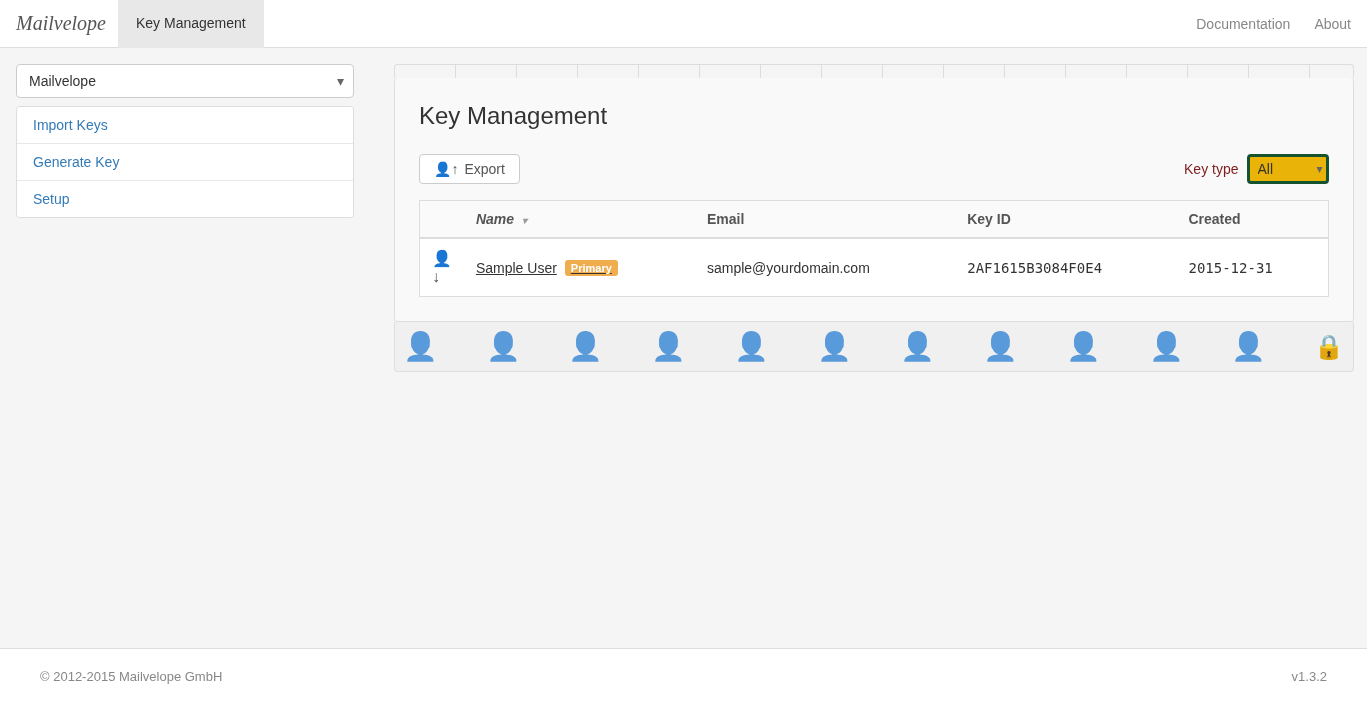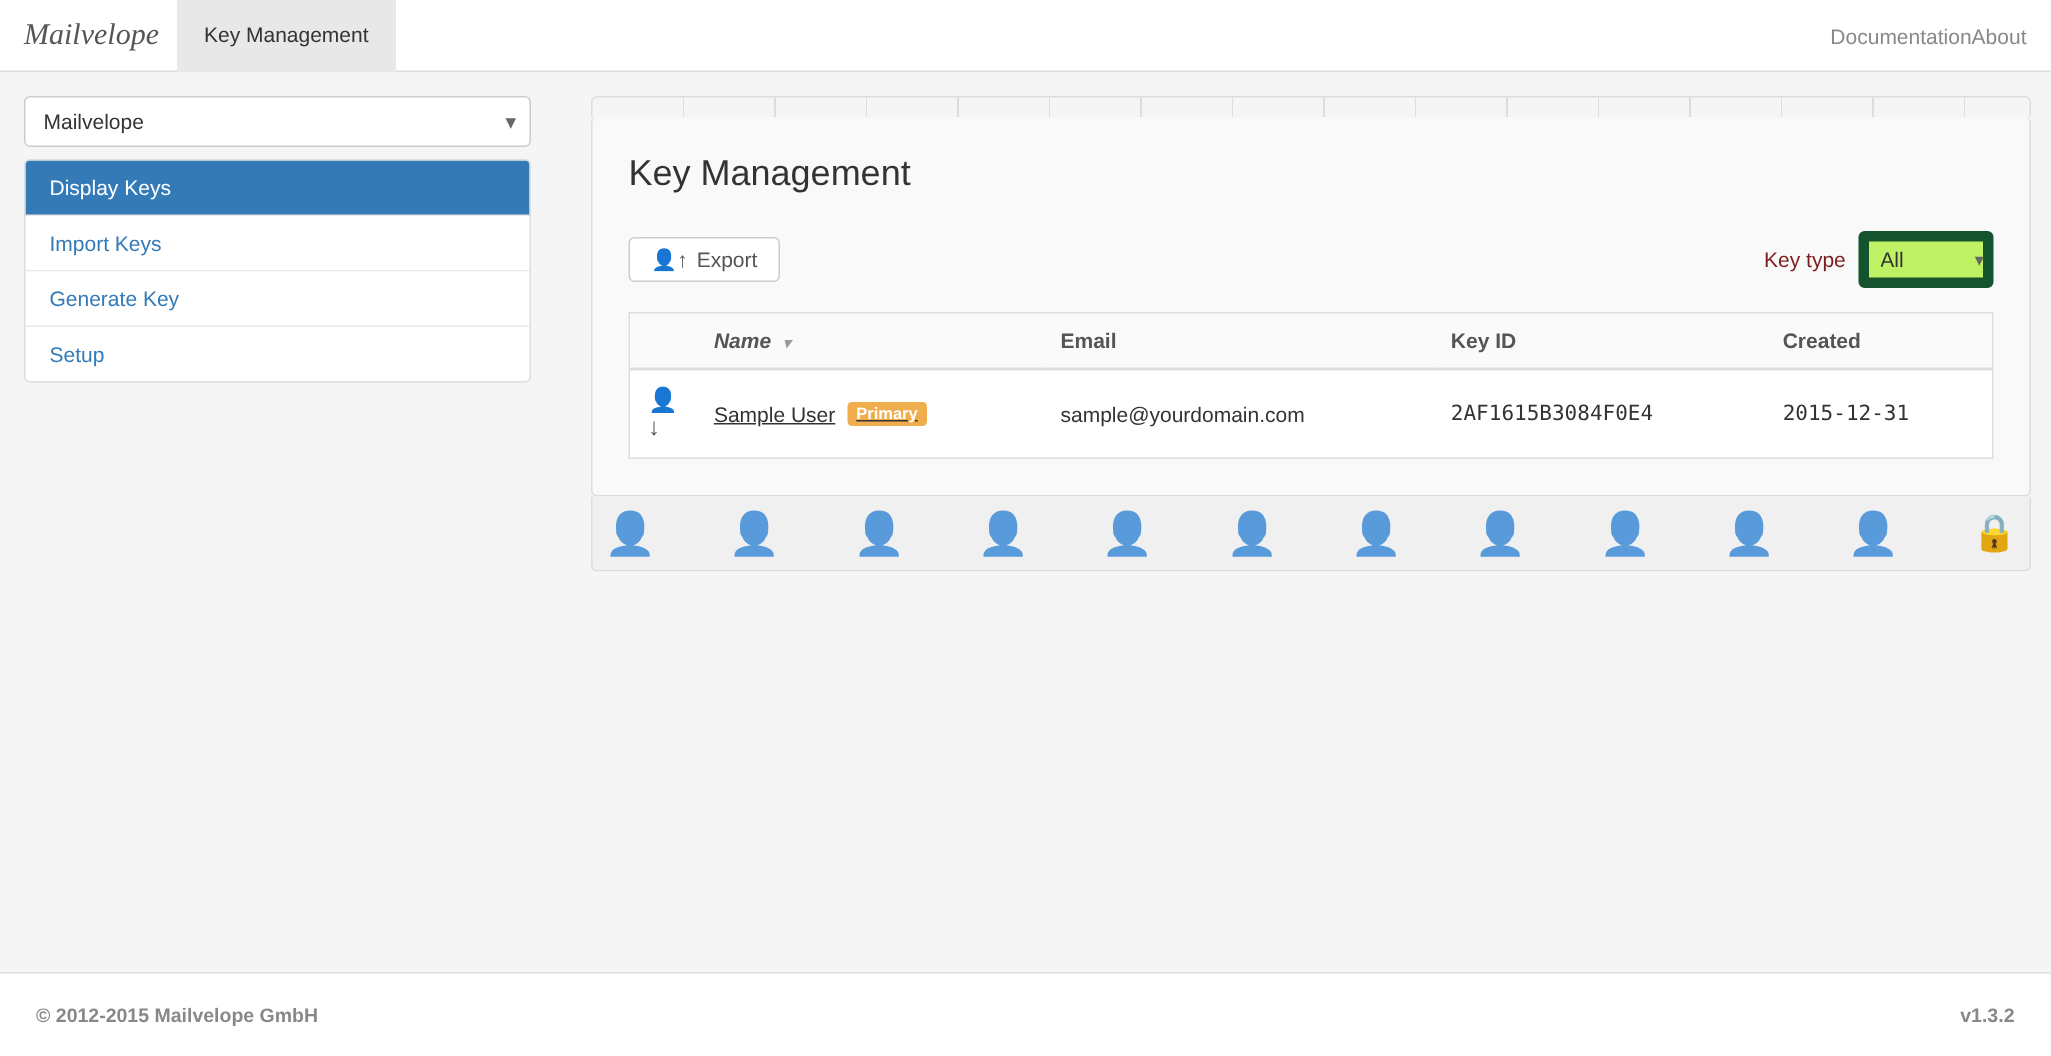--- a/index.html
+++ b/index.html
@@ -40,20 +40,21 @@
       cursor: pointer;
       border-bottom: 2px solid transparent;
     }
     .top-nav-tab.active {
       background: #e8e8e8;
       color: #333;
     }
     .top-nav-right {
       margin-left: auto;
       display: flex;
+      gap: 24px;
       color: #888;
       font-size: 14px;
     }
     .top-nav-right a {
       color: #888;
       text-decoration: none;
       cursor: pointer;
     }
 
     
@@ -201,23 +202,23 @@
       gap: 8px;
     }
     .key-type-label {
       font-size: 14px;
       color: #7f1d1d;
       text-align: center;
     }
     .key-type-select {
       padding: 4px 24px 4px 8px;
       appearance: none;
-      border: 7px solid #14532d;
+      border: 3px solid #14532d;
       border-radius: 4px;
-      background: #bef264;
+      background: #eab308;
       font-size: 14px;
       color: #333;
       cursor: pointer;
       min-width: 80px;
     }
     .select-wrapper {
       position: relative;
       display: inline-block;
     }
     .select-wrapper::after {
@@ -295,22 +296,21 @@
       color: #555;
     }
 
     
     .footer {
       height: 56px;
       border-top: 1px solid #ddd;
       background: #fff;
       display: flex;
       align-items: center;
-      padding: 0 24px;
-      font-weight: bold;
+      padding: 0 40px;
     }
     .footer-left {
       color: #888;
       font-size: 13px;
     }
     .footer-right {
       margin-left: auto;
       color: #888;
       font-size: 13px;
     }
@@ -332,21 +332,20 @@
 <div class="main-layout">
 
   <aside class="sidebar">
     <div class="sidebar-select-wrapper">
       <select class="sidebar-select">
         <option>Mailvelope</option>
       </select>
       <span class="sidebar-select-arrow">▾</span>
     </div>
     <ul class="sidebar-menu">
-      <li class="sidebar-menu-item active">Display Keys</li>
       <li class="sidebar-menu-item">Import Keys</li>
       <li class="sidebar-menu-item">Generate Key</li>
       <li class="sidebar-menu-item">Setup</li>
     </ul>
   </aside>
 
   <main class="content-area">
     <div class="key-panel-top-decoration"></div>
     <div class="key-panel">
       <h1 class="panel-title">Key Management</h1>

